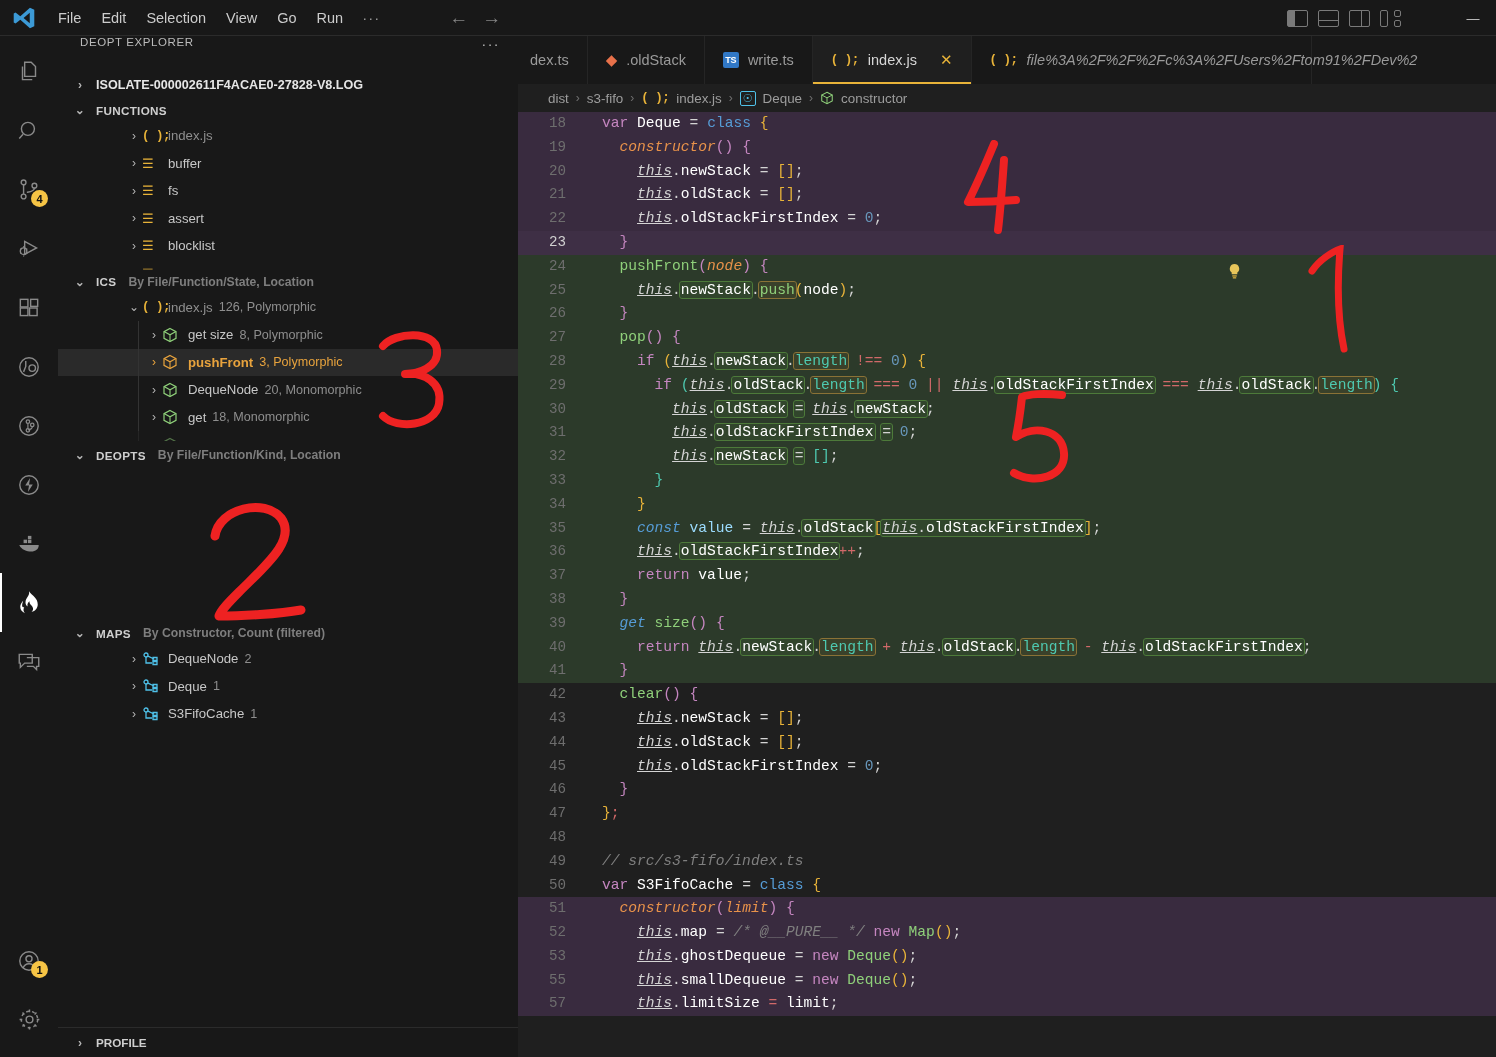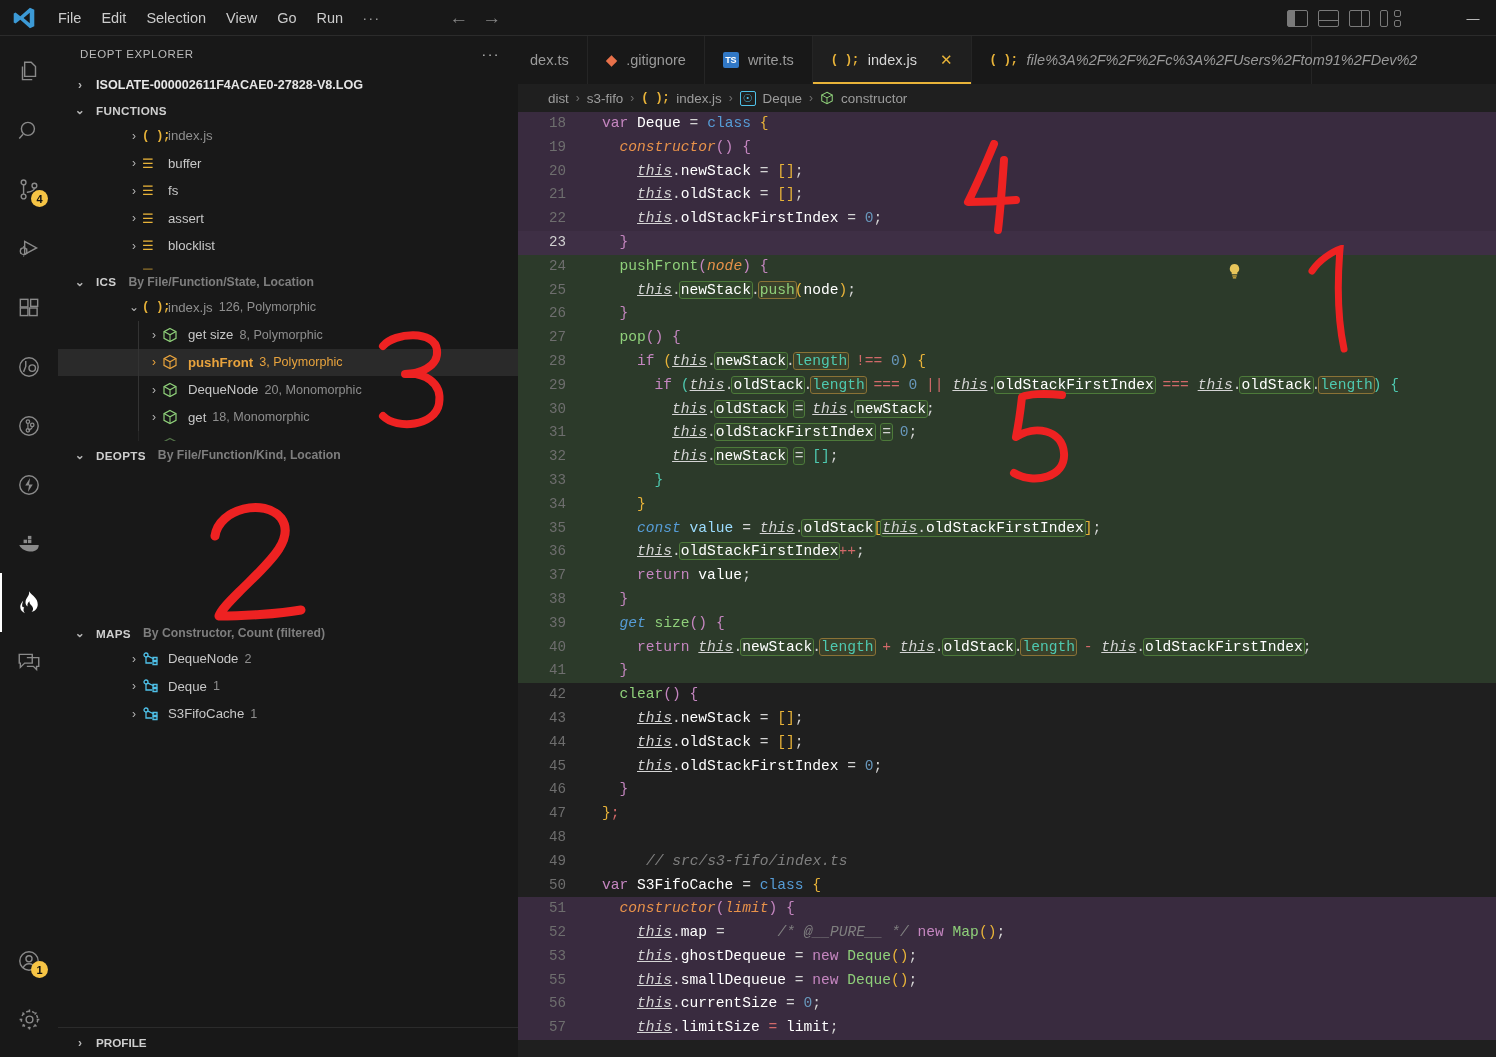--- a/index.html
+++ b/index.html
@@ -64,21 +64,21 @@
   }
   .ab-badge {
     position:absolute; right: 10px; bottom: 12px; min-width: 17px; height: 17px;
     border-radius: 9px; background:#f6c445; color:#111; font-size:11px;
     display:flex;align-items:center;justify-content:center; font-weight:600; padding: 0 4px;
   }
 
   
   .sidebar { width: 460px; background: #181818; display:flex; flex-direction:column; min-height:0;}
   .sb-header {
-    height: 36px; display:flex; align-items:center; justify-content:space-between;
+    height: 36px; display:flex; justify-content:space-between;
     padding: 0 18px 0 22px; color:#bbbbbb; font-size: 11.5px; letter-spacing: .6px;
   }
   .sb-more { color:#bbbbbb; letter-spacing: 1.5px; font-size: 14px; }
   .sb-scroll { flex:1; overflow:hidden; }
 
   .tree-root {
     display:flex; align-items:center; gap:8px; height:26px; padding-left: 14px;
     font-size: 12.6px; color:#e6e6e6; font-weight:700;
   }
   .section-head {
@@ -158,21 +158,21 @@
   .t-kw   { color:#c586c0; }          
   .t-kw2  { color:#569cd6; }          
   .t-id   { color:#9cdcfe; }
   .t-num  { color:#6897bb; }
   .t-punc { color:#d4d4d4; }
   .t-br1  { color:#e8b339; }
   .t-br2  { color:#c586c0; }
   .t-br3  { color:#4ec9b0; }
   .t-this { color:#d4d4d4; font-style: italic; text-decoration: underline; }
   .t-prop { color:#ffffff; }
-  .t-cmt  { color:#7f7f7f; font-style: italic; margin-left: 44px; }
+  .t-cmt  { color:#7f7f7f; font-style: italic; }
   .t-op   { color:#d16969; }
   .t-fname{ color:#8fd07a; }
   .t-par  { color:#e8924a; font-style: italic; }
 
   .bx-green { outline: 1px solid #4d7a3a; background: rgba(70,110,55,.22); border-radius:2px; padding:0 1px; margin:0 -1px;}
   .bx-gold  { outline: 1px solid #8a7236; background: rgba(120,100,45,.18); border-radius:2px; padding:0 1px; margin:0 -1px;}
 
   
   .annot {
     position:absolute; color:#ee2222; font-family:"Liberation Serif", serif;
@@ -519,21 +519,21 @@
     </div>
 
     <div class="editor">
 
       <div class="tabbar">
         <div class="tab first">
           <span>dex.ts</span>
         </div>
         <div class="tab">
           <span class="git-badge">◆</span>
-          <span>.gitignore</span>
+          <span>.oldStack</span>
         </div>
         <div class="tab">
           <span class="ts-badge">TS</span>
           <span>write.ts</span>
         </div>
         <div class="tab active">
           <span class="js-icon">(&nbsp;);</span>
           <span>index.js</span>
           <span class="close">✕</span>
         </div>
@@ -751,24 +751,20 @@
           <span class="gutter">53</span>
           <span class="ctext">    <span class="t-this">this</span><span class="t-punc">.</span><span class="t-prop">ghostDequeue</span> <span class="t-punc">=</span> <span class="t-kw">new</span> <span class="t-fname">Deque</span><span class="t-br1">()</span><span class="t-punc">;</span></span>
         </div>
 
 
         <div class="cline hl-purple">
           <span class="gutter">55</span>
           <span class="ctext">    <span class="t-this">this</span><span class="t-punc">.</span><span class="t-prop">smallDequeue</span> <span class="t-punc">=</span> <span class="t-kw">new</span> <span class="t-fname">Deque</span><span class="t-br1">()</span><span class="t-punc">;</span></span>
         </div>
 
-        <div class="cline hl-purple">
-          <span class="gutter">56</span>
-          <span class="ctext">    <span class="t-this">this</span><span class="t-punc">.</span><span class="t-prop">currentSize</span> <span class="t-punc">=</span> <span class="t-num">0</span><span class="t-punc">;</span></span>
-        </div>
 
         <div class="cline hl-purple">
           <span class="gutter">57</span>
           <span class="ctext">    <span class="t-this">this</span><span class="t-punc">.</span><span class="t-prop">limitSize</span> <span class="t-op">=</span> <span class="t-prop">limit</span><span class="t-punc">;</span></span>
         </div>
       </div>
     </div>
   </div>
 
   <svg class="annot" style="left:1300px;top:245px;width:80px;height:110px" viewBox="0 0 80 110">

